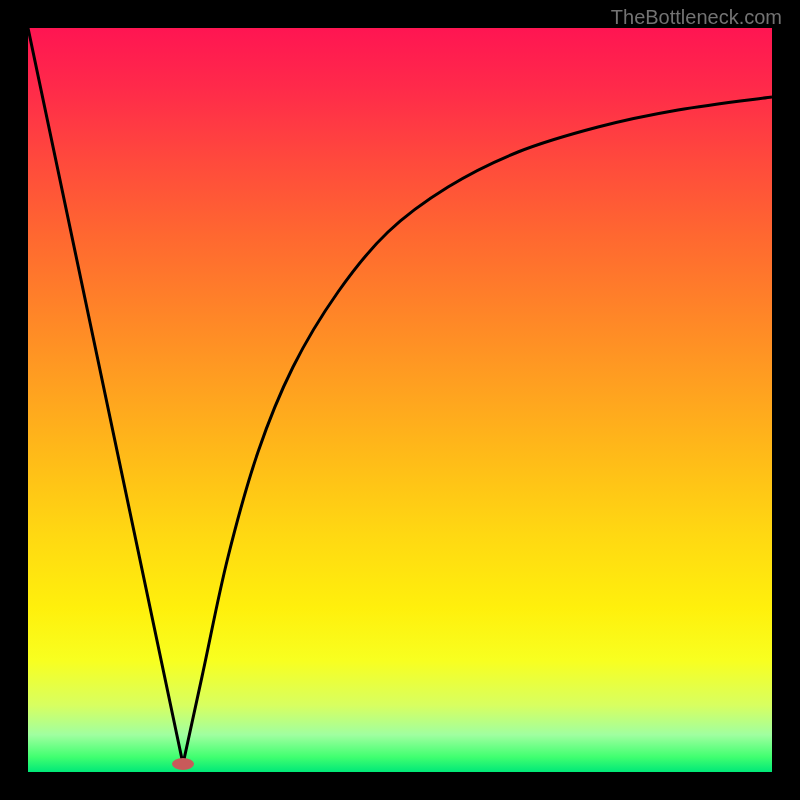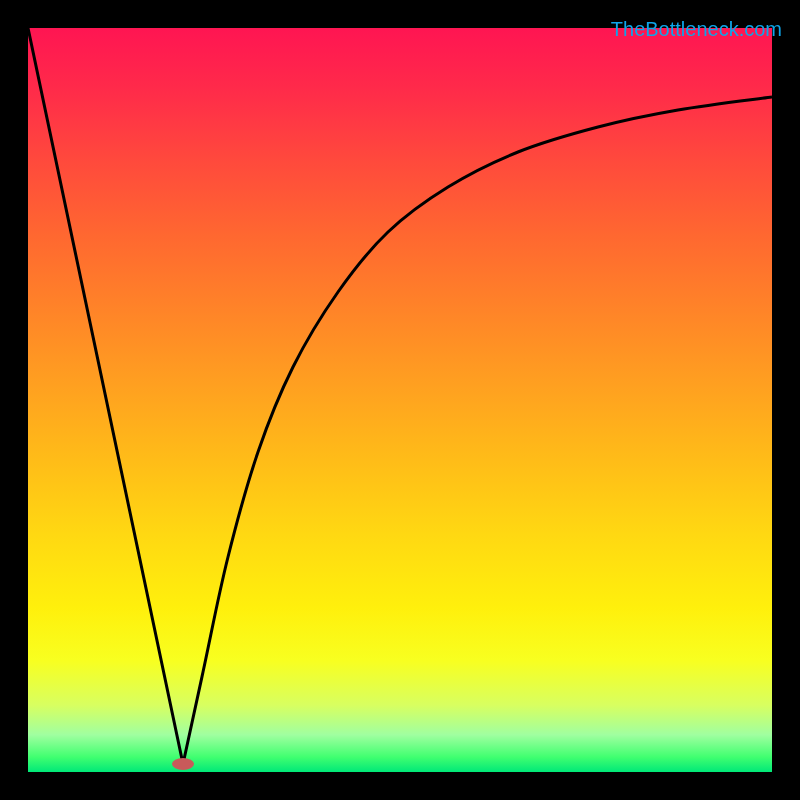--- a/index.html
+++ b/index.html
@@ -9,23 +9,23 @@
     }
     body {
       width: 800px;
       height: 800px;
       background: #000;
       position: relative;
       font-family: Arial, sans-serif;
     }
     .watermark {
       position: absolute;
-      top: 18px;
+      top: 6px;
       right: 18px;
-      color: #0ea5e9;
+      color: #737373;
       font-size: 20px;
       font-weight: 500;
       z-index: 10;
     }
     .chart-area {
       position: absolute;
       top: 28px;
       left: 28px;
       width: 744px;
       height: 744px;

